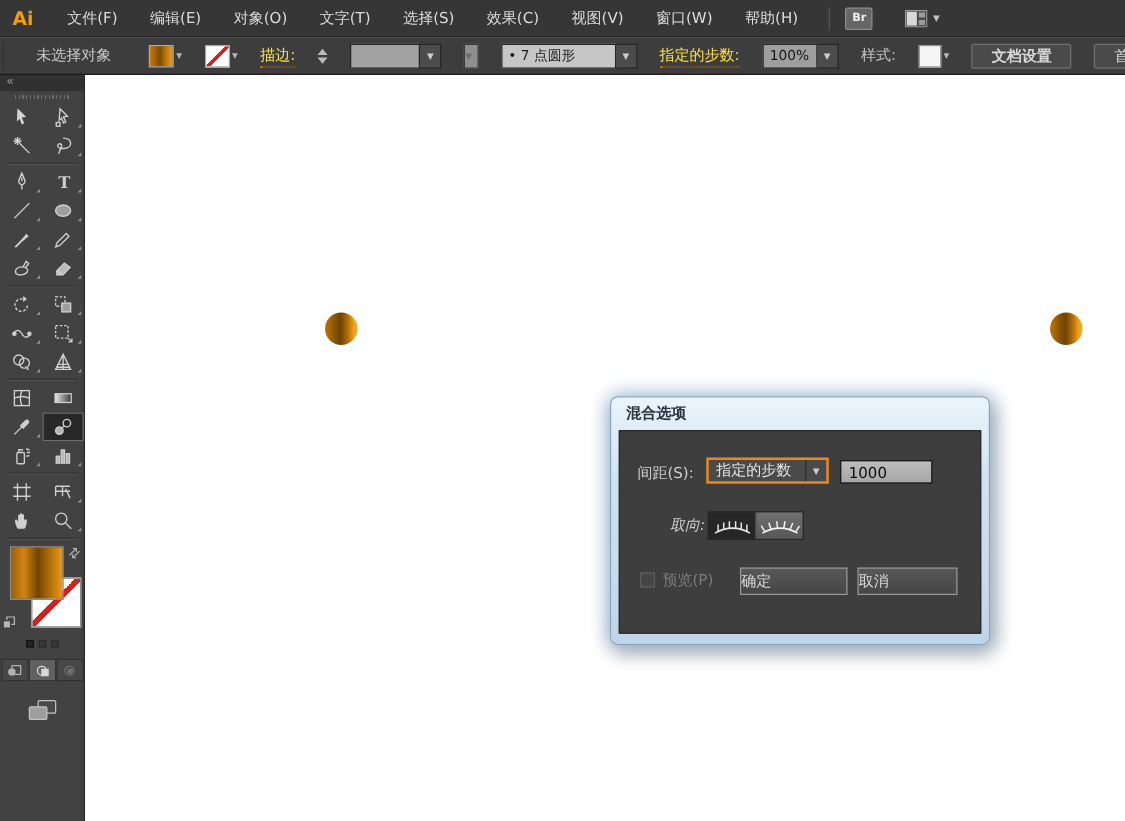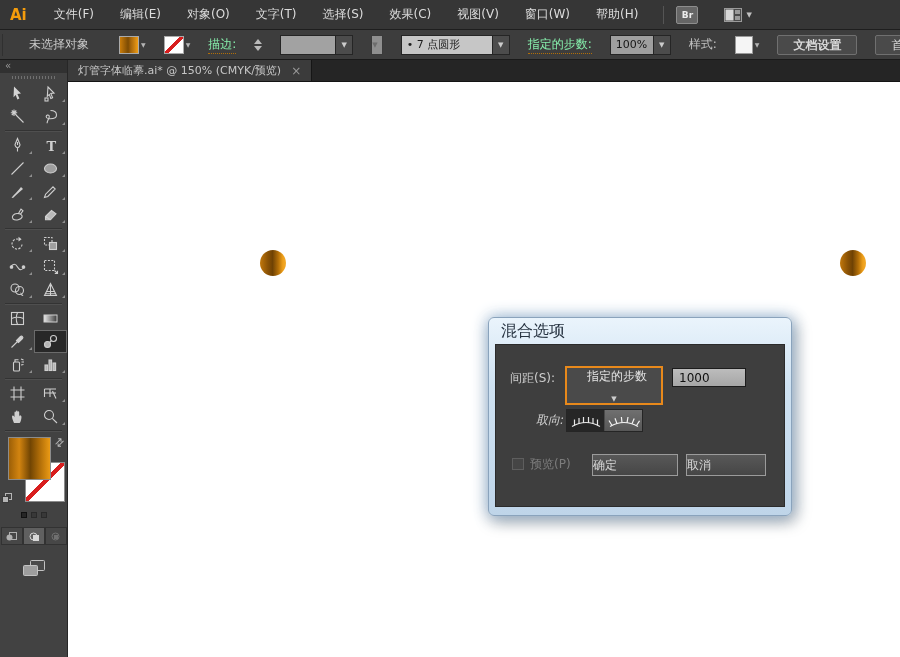--- a/index.html
+++ b/index.html
@@ -23,21 +23,21 @@
                border-bottom:1px solid #1a1a1a;display:flex;align-items:center;gap:18px;
                box-sizing:border-box;padding:0 8px 0 2px;}
   .vgrip{width:6px;height:22px;background:repeating-linear-gradient(0deg,#5f5f5f 0 1px,transparent 1px 3px);
          border-left:1px solid #303030;}
   .status-text{color:#c8c8c8;font-size:12px;margin:0 12px 0 8px;white-space:nowrap;}
   .swatch-mini{width:20px;height:18px;border:1px solid #aaa;box-sizing:border-box;}
   .fill-mini{background:linear-gradient(90deg,#c97c0a,#7c4b03 45%,#a5650a 60%,#ef9d16);}
   .none-bg{background:#fff;background-image:linear-gradient(135deg,transparent 44%,#d81e1e 44%,#d81e1e 56%,transparent 56%);}
   .stroke-mini{}
   .tiny-arrow{font-size:6px;color:#b5b5b5;margin-left:2px;}
-  .orange-link{color:#86efac;font-size:12px;border-bottom:1px dotted #b36f08;white-space:nowrap;}
+  .orange-link{color:#fde047;font-size:12px;border-bottom:1px dotted #b36f08;white-space:nowrap;}
   .stepper{display:flex;flex-direction:column;justify-content:center;gap:2px;width:12px;align-items:center;}
   .tri-up{width:0;height:0;border-left:4px solid transparent;border-right:4px solid transparent;border-bottom:5px solid #bbb;}
   .tri-down{width:0;height:0;border-left:4px solid transparent;border-right:4px solid transparent;border-top:5px solid #bbb;}
   .field-gray{width:56px;height:20px;background:#a2a2a2;border:1px solid #252525;box-sizing:border-box;}
   .dd-btn{width:17px;height:20px;background:#4c4c4c;border:1px solid #252525;border-left:none;
           display:flex;align-items:center;justify-content:center;color:#ccc;font-size:7px;box-sizing:border-box;}
   .joined{display:flex;align-items:center;}
   .field-profile{width:94px;height:20px;background:#8f8f8f;border:1px solid #3a3a3a;box-sizing:border-box;
                  display:flex;align-items:center;justify-content:flex-end;padding-right:4px;}
   .dim-arrow{font-size:7px;color:#6d6d6d;}
@@ -101,26 +101,26 @@
   .dot{position:absolute;width:26px;height:26px;border-radius:50%;
     background:linear-gradient(90deg,#c1770b 0%,#8a5205 30%,#6f4204 48%,#b26e08 70%,#efa01a 88%,#f2ab2e 100%);}
   .dot.left{left:191px;top:167px;}
   .dot.right{left:771px;top:167px;}
 
   
   .dialog{position:absolute;left:488px;top:317px;width:304px;height:199px;border-radius:6px;
     background:linear-gradient(180deg,#eaf4fc 0%,#cfe2f2 35%,#bfd5e9 100%);
     border:1px solid #8aa3bc;box-sizing:border-box;
     box-shadow:0 0 16px rgba(150,185,220,.95),3px 5px 16px rgba(0,0,0,.38);}
-  .dialog-title{height:38px;line-height:25px;padding-left:12px;color:#273341;font-size:16px;}
+  .dialog-title{height:38px;line-height:25px;padding-left:12px;color:#273341;font-size:12px;font-weight:bold;}
   .dialog-panel{position:absolute;left:6px;right:6px;top:26px;bottom:8px;background:#3e3e3e;
     border:1px solid #2b2b2b;box-sizing:border-box;}
   .d-label{position:absolute;color:#cfcfcf;font-size:12px;white-space:nowrap;}
-  .d-select{position:absolute;left:69px;top:21px;width:98px;height:39px;background:#4a4a4a;
-    border:2px solid #e8891b;box-sizing:border-box;display:flex;align-items:center;flex-direction:column;}
+  .d-select{position:absolute;left:69px;top:21px;width:98px;height:21px;background:#4a4a4a;
+    border:2px solid #e8891b;box-sizing:border-box;display:flex;align-items:center;}
   .d-select-text{flex:1;color:#e4e4e4;font-size:12px;padding-left:6px;white-space:nowrap;}
   .d-select-sep{width:1px;align-self:stretch;background:#2d2d2d;}
   .d-select-arrow{width:16px;text-align:center;color:#ccc;font-size:7px;}
   .d-input{position:absolute;left:176px;top:23px;width:74px;height:19px;
     background:linear-gradient(180deg,#bcbcbc,#a6a6a6);border:1px solid #1c1c1c;
     color:#101010;font-size:12px;padding:0 0 0 6px;box-sizing:border-box;
     font-family:"DejaVu Sans",sans-serif;}
   .orient-group{position:absolute;left:70px;top:64px;display:flex;border:1px solid #252525;}
   .orient-btn{width:37px;height:21px;display:flex;align-items:center;justify-content:center;}
   .orient-btn.pressed{background:#262626;border-right:1px solid #4a4a4a;}
@@ -211,26 +211,20 @@
 
     <span class="joined" style="gap:4px;margin-right:6px;">
       <svg width="18" height="15" viewBox="0 0 18 15">
         <rect x="1" y="1.5" width="11" height="9" fill="none" stroke="#bdbdbd" stroke-dasharray="2 1.5"></rect>
         <path d="M9,5 L15,10.5 L12.2,10.8 L13.6,14 L12,14.8 L10.7,11.6 L8.8,13.4 Z" fill="#d6d6d6" stroke="#3d3d3d" stroke-width="0.6"></path>
       </svg>
       <span class="dd-glyph">▼</span>
     </span>
   </div>
 
-  <div class="tab-bar">
-    <div class="tab">
-      <span class="tab-title">灯管字体临摹.ai* @ 150% (CMYK/预览)</span>
-      <span class="tab-close">×</span>
-    </div>
-  </div>
 
   <div class="toolbar">
     <div class="tb-header"><span>«</span></div>
     <div class="tb-grip">
         <div></div>
       </div>
 
     <div class="tools">
       <div class="tcell">
         <svg class="ti" width="17" height="17">

